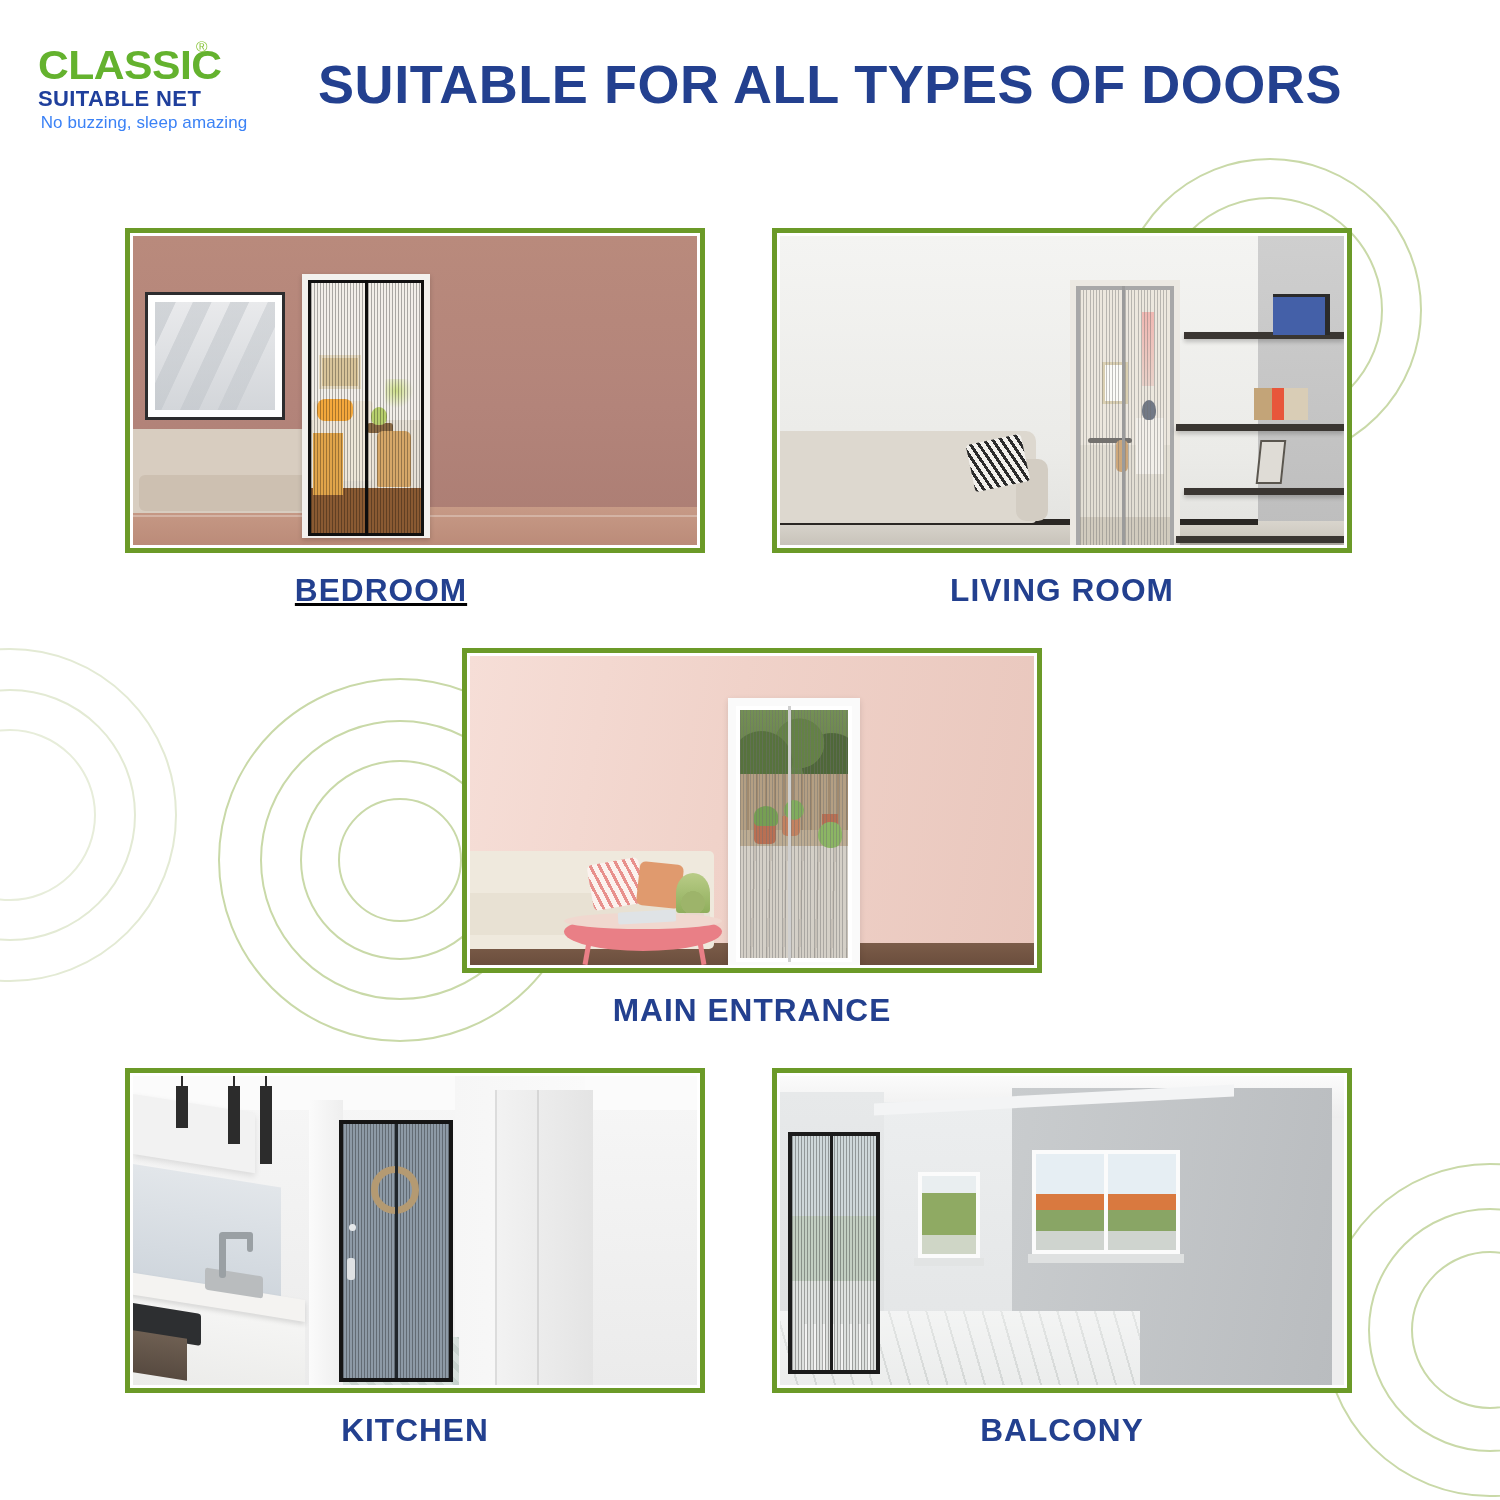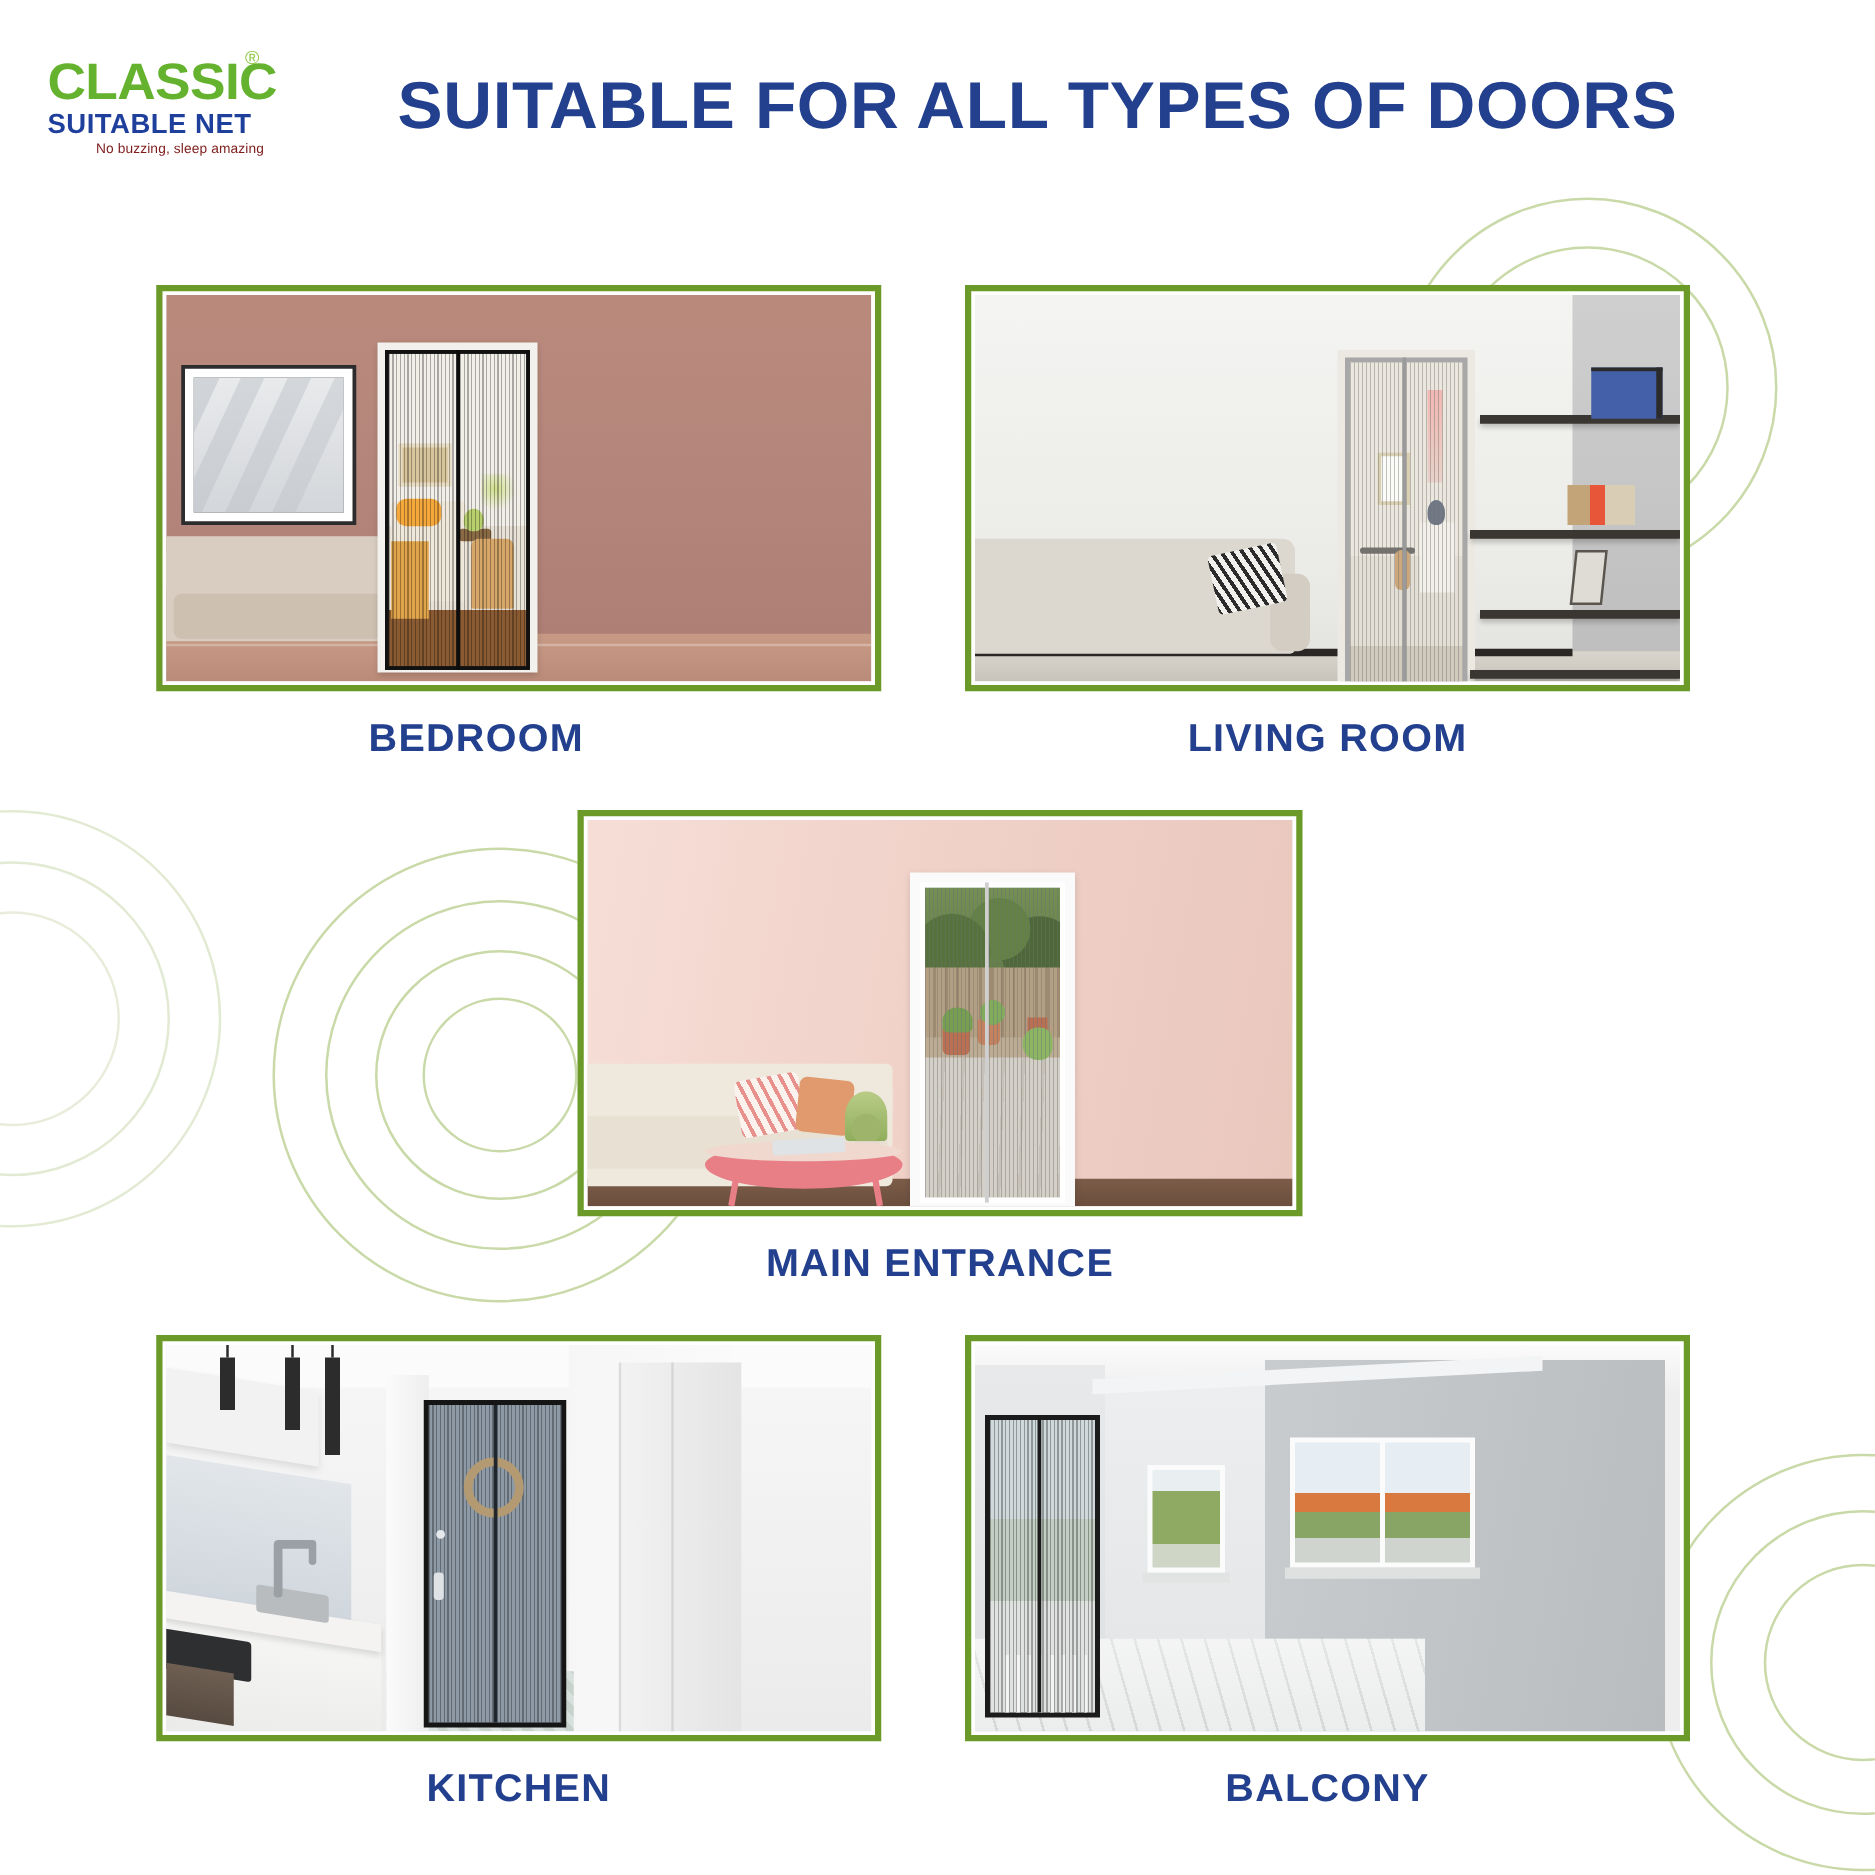--- a/index.html
+++ b/index.html
@@ -30,21 +30,21 @@
   }
   .logo-reg{
     font-size:15px;color:#8cc63f;vertical-align:super;position:absolute;
     left:152px;top:-6px;font-weight:normal;
   }
   .logo-sub{
     font-size:22px;font-weight:bold;color:#1f3f9c;letter-spacing:0.4px;
     margin-top:2px;line-height:1.05;
   }
   .logo-tag{
-    font-size:11px;color:#7f1d1d;margin-top:3px;letter-spacing:0.1px;
+    font-size:17px;color:#3b82f6;margin-top:3px;letter-spacing:0.1px;
     text-align:center;width:212px;
   }
 
   
   .headline{
     position:absolute;left:250px;top:54px;width:1160px;
     text-align:center;color:#23408f;
     font-size:53px;font-weight:bold;letter-spacing:0.5px;
     transform:scaleX(1.02);transform-origin:center;
     white-space:nowrap;
@@ -255,21 +255,21 @@
   <div class="logo">
     <div class="logo-classic">
       <span>CLASSIC</span><span class="logo-reg">®</span>
     </div>
     <div class="logo-sub">SUITABLE NET</div>
     <div class="logo-tag">No buzzing, sleep amazing</div>
   </div>
 
   <div class="headline">SUITABLE FOR ALL TYPES OF DOORS</div>
 
-  <div class="card" style="left:125px;top:228px;width:512px;">
+  <div class="card" style="left:125px;top:228px;width:512px;text-decoration:underline;">
     <div class="frame" style="width:580px;height:325px;">
       <div class="photo">
         <div class="abs bd-wall"></div>
         <div class="abs bd-floor"></div>
         <div class="abs bd-floor-line"></div>
         <div class="abs bd-frame-pic">
           <div class="bd-frame-in">
             <div class="bd-frame-art"></div>
           </div>
         </div>

